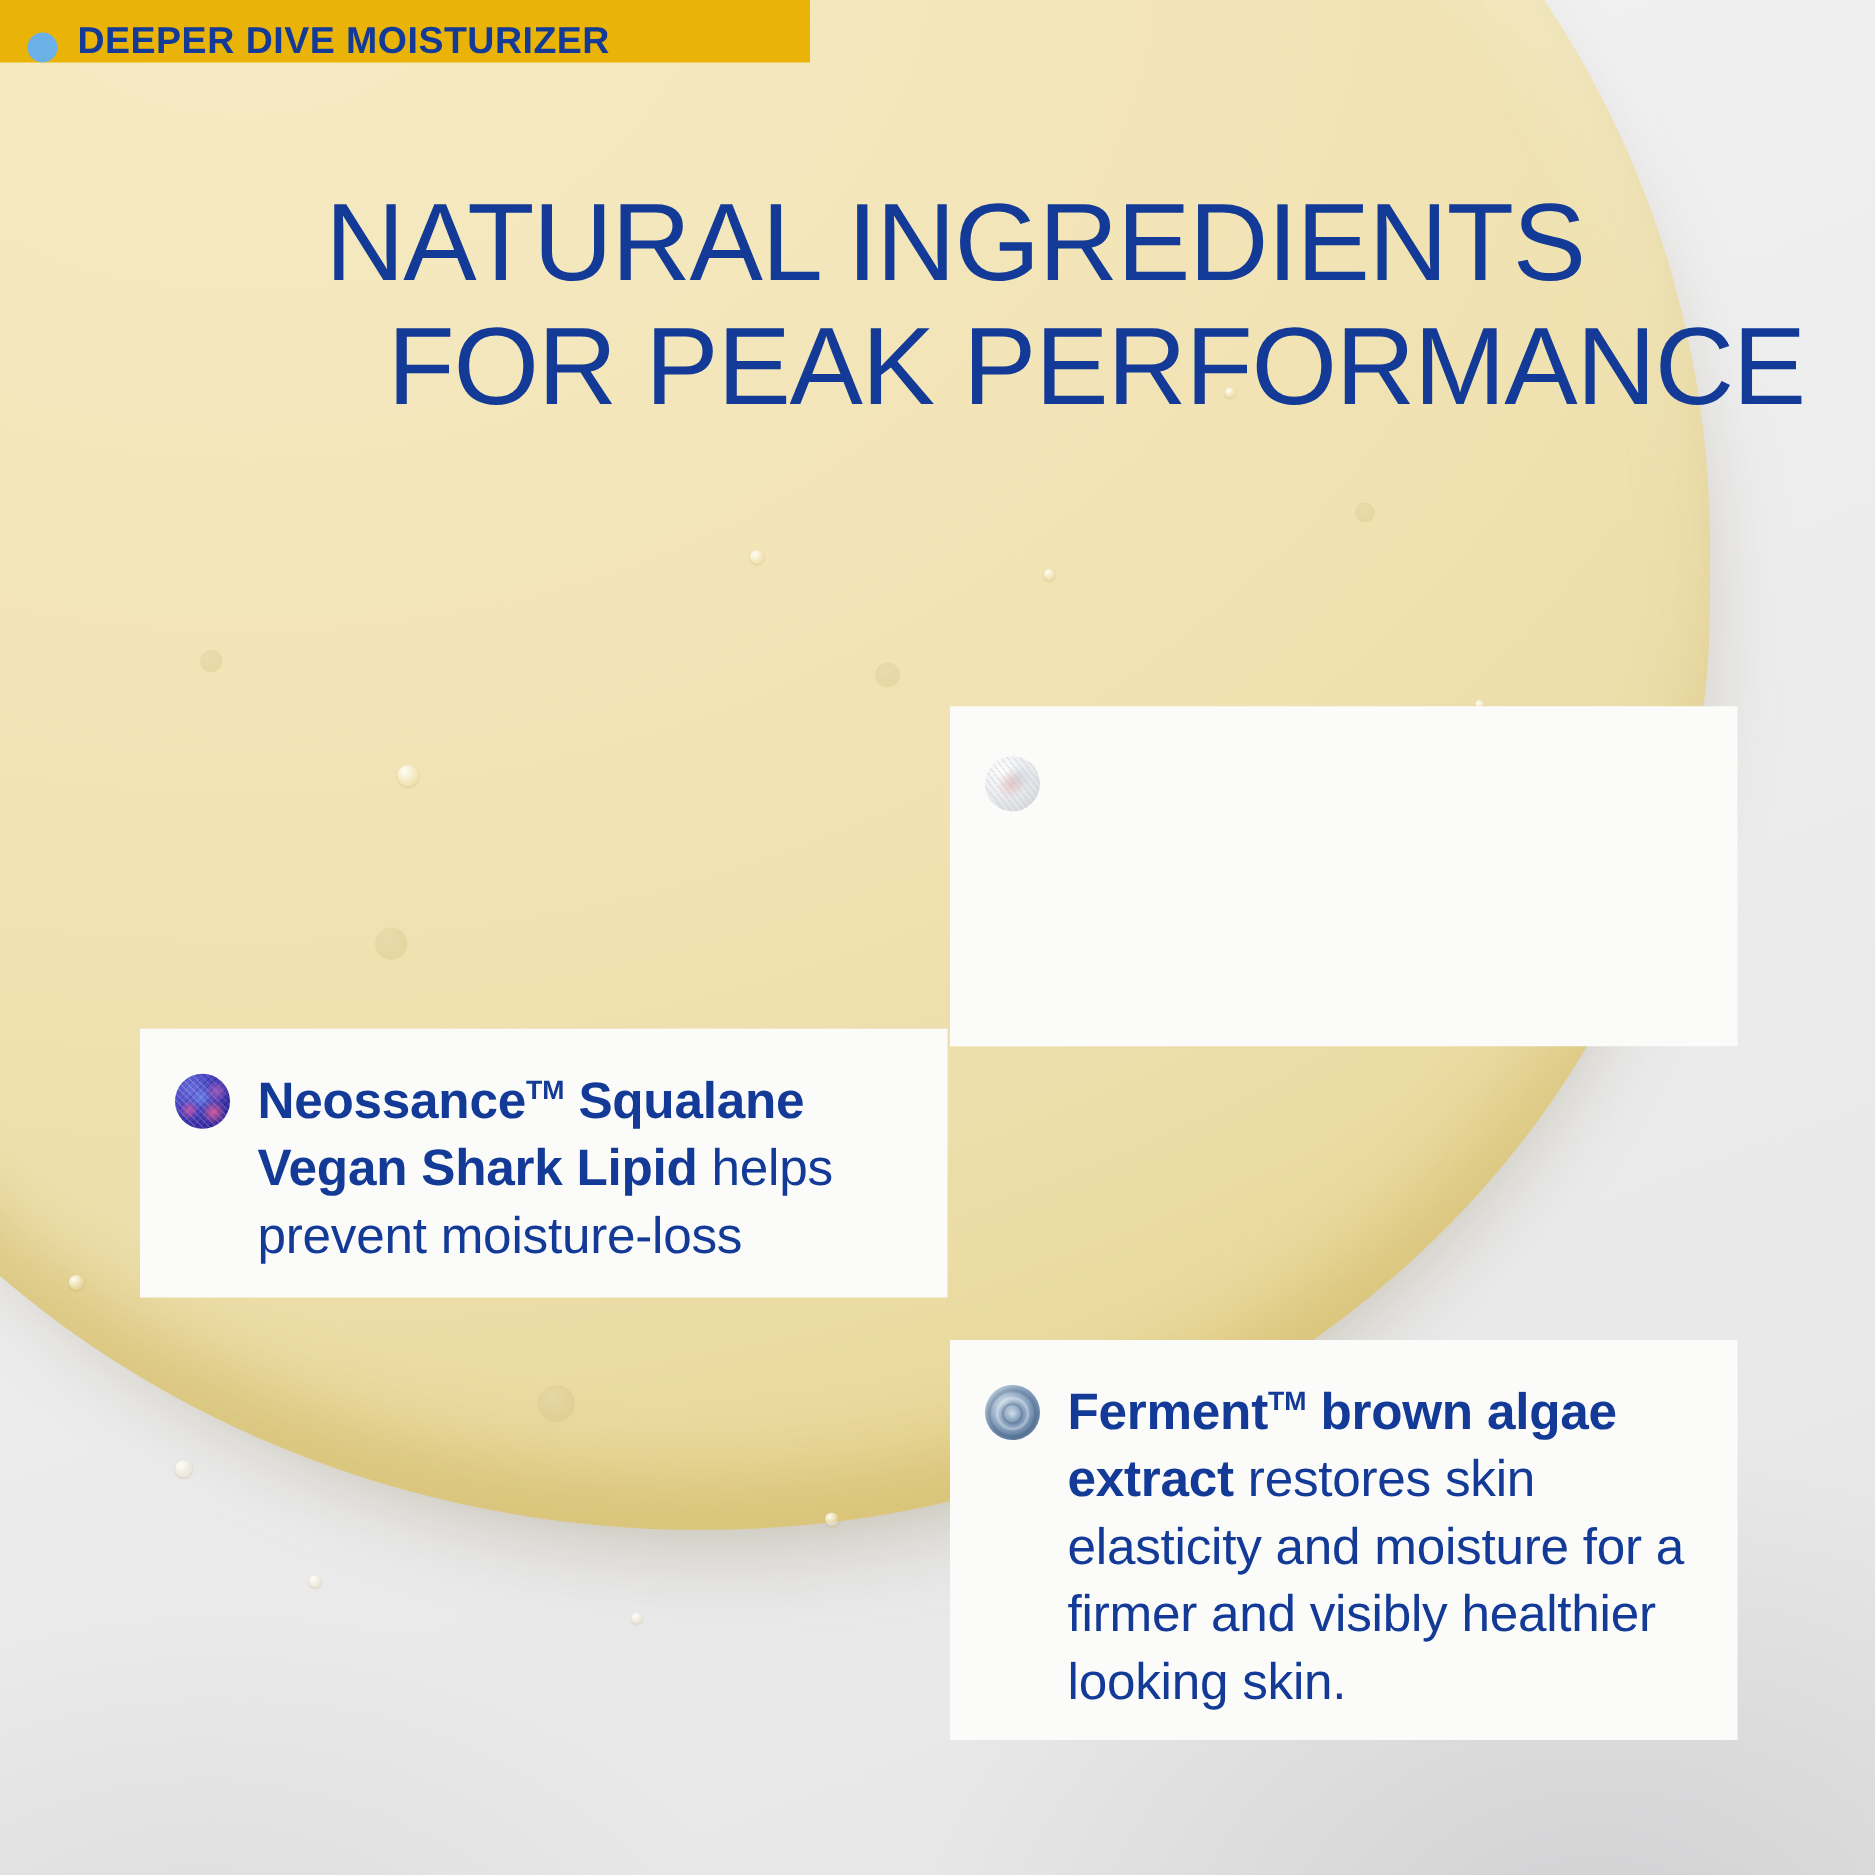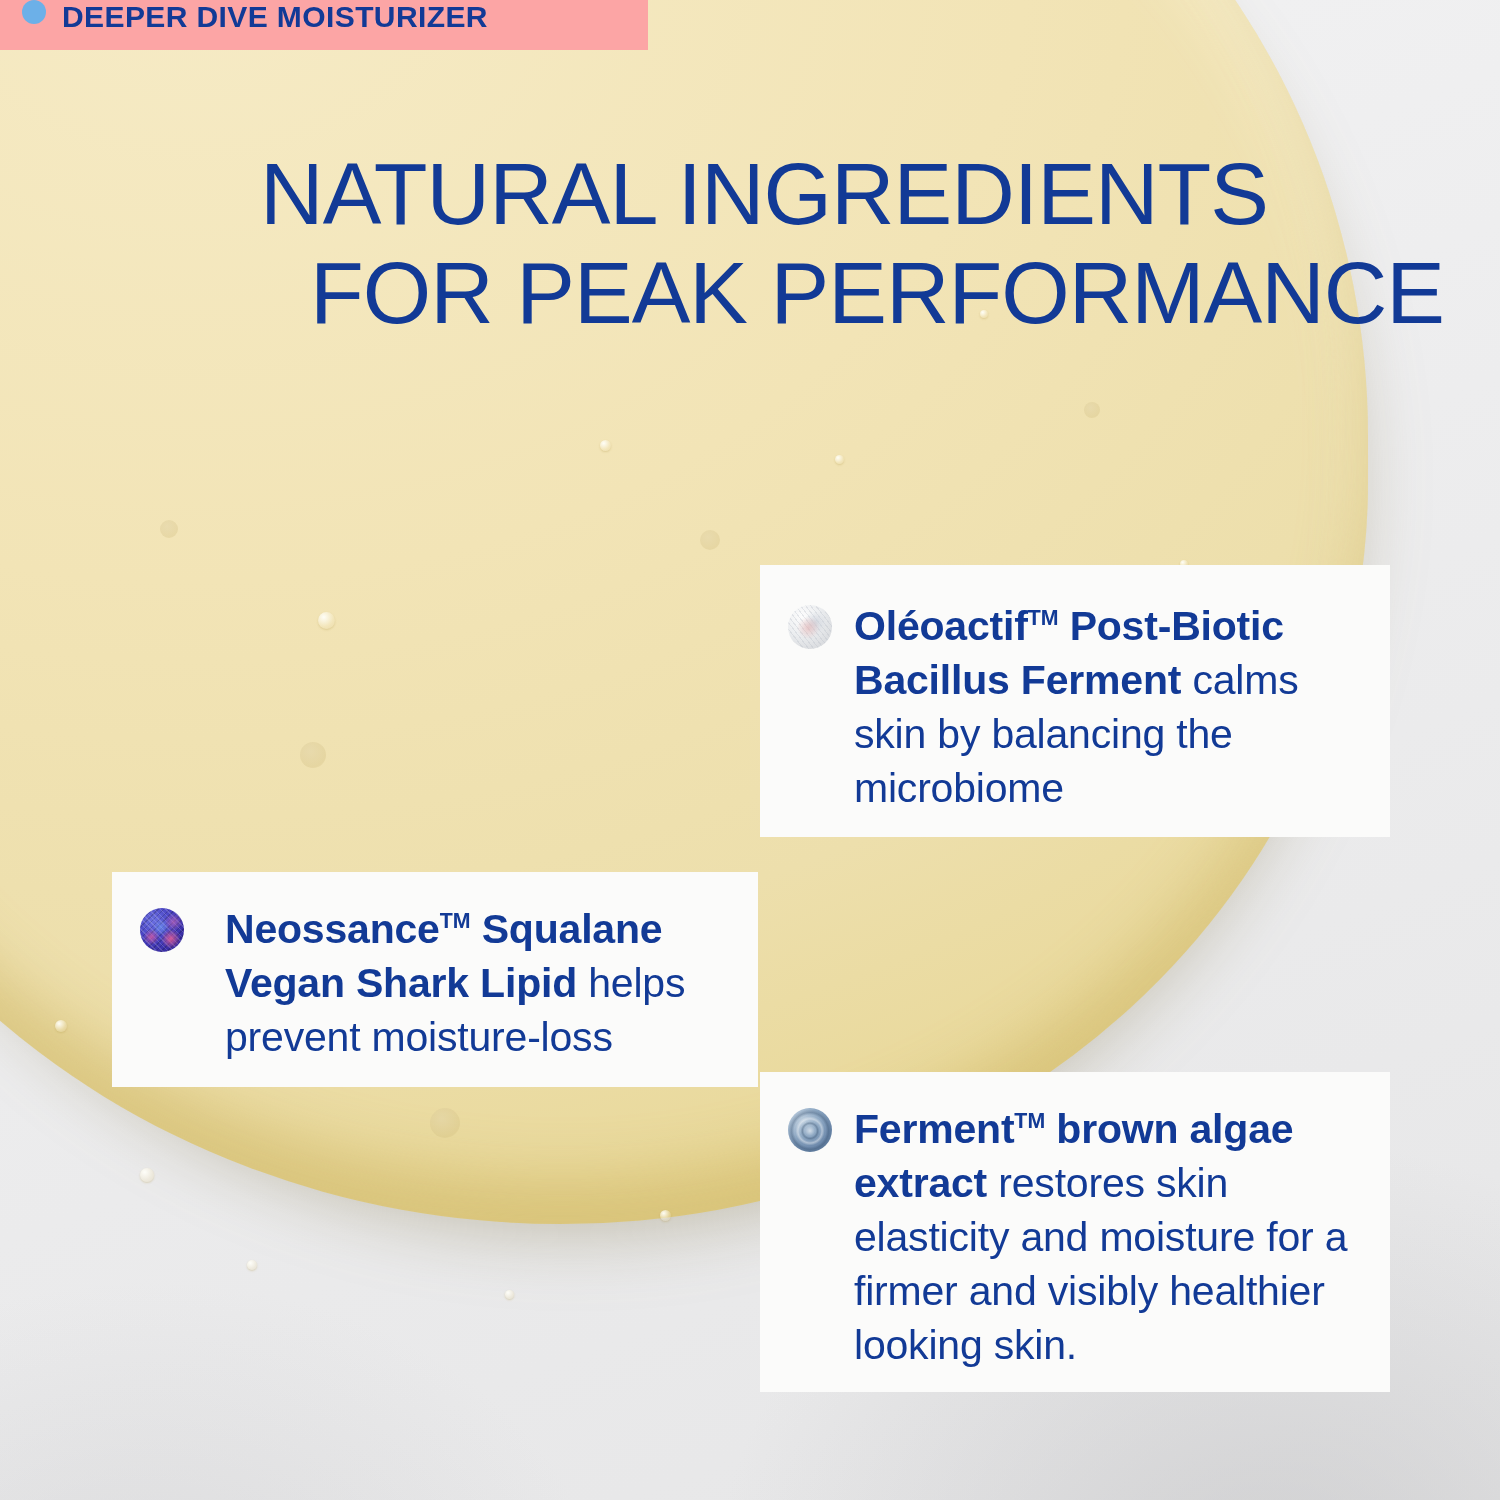--- a/index.html
+++ b/index.html
@@ -82,23 +82,23 @@
     box-shadow: none;
   }
 
   
   .eyebrow {
     position: absolute;
     left: 0;
     top: 0;
     width: 648px;
     height: 50px;
-    background: #fca5a5;
+    background: #eab308;
     display: flex;
-    align-items: flex-start;
+    align-items: flex-end;
     padding-left: 22px;
     box-sizing: border-box;
   }
   .eyebrow-dot {
     width: 24px;
     height: 24px;
     border-radius: 50%;
     background: #6cb0e8;
     flex: 0 0 auto;
     margin-right: 16px;
@@ -130,21 +130,21 @@
   .headline .l2 { display:block;text-align:right; }
 
   
   .card {
     position: absolute;
     background: #fbfbfa;
     display: flex;
     box-sizing: border-box;
   }
   .card-1 { left: 760px;  top: 565px;  width: 630px;  height: 272px; padding: 34px 30px 28px 28px; }
-  .card-2 { left: 112px;  top: 872px;  width: 646px;  height: 215px; padding: 30px 26px 24px 28px; gap: 19px; }
+  .card-2 { left: 112px;  top: 823px;  width: 646px;  height: 215px; padding: 30px 26px 24px 28px; }
   .card-3 { left: 760px;  top: 1072px; width: 630px;  height: 320px; padding: 30px 30px 28px 28px; }
 
   .card-icon {
     flex: 0 0 auto;
     width: 44px;
     height: 44px;
     border-radius: 50%;
     margin-right: 22px;
     margin-top: 6px;
     overflow: hidden;
@@ -242,24 +242,20 @@
     <span class="eyebrow-text">DEEPER DIVE MOISTURIZER</span>
   </div>
 
   <div class="headline">
     <span class="l1">NATURAL INGREDIENTS</span>
     <span class="l2">FOR PEAK PERFORMANCE</span>
   </div>
 
   <div class="card card-1">
     <span class="card-icon icon-oleoactif"></span>
-    <div class="card-text">
-      <b><span>Oléoactif</span><sup>TM</sup> <span>Post-Biotic Bacillus Ferment</span></b>
-      <span>calms skin by balancing the microbiome</span>
-    </div>
   </div>
 
   <div class="card card-2">
     <span class="card-icon icon-neossance"></span>
     <div class="card-text">
       <b><span>Neossance</span><sup>TM</sup> <span>Squalane Vegan Shark Lipid</span></b>
       <span>helps prevent moisture-loss</span>
     </div>
   </div>
 

